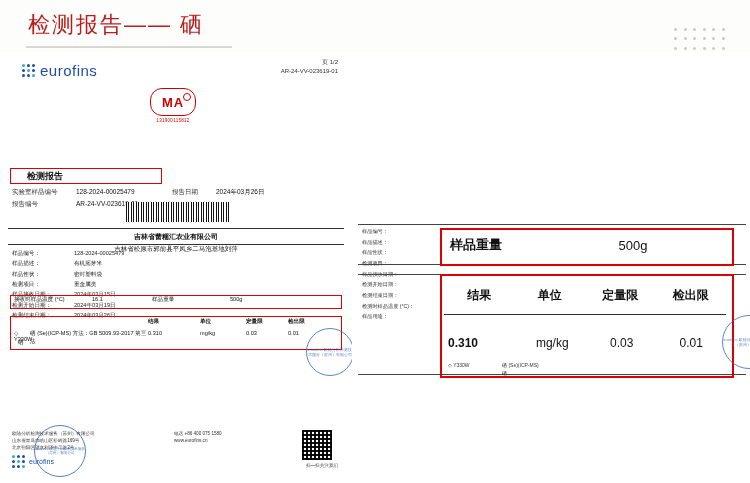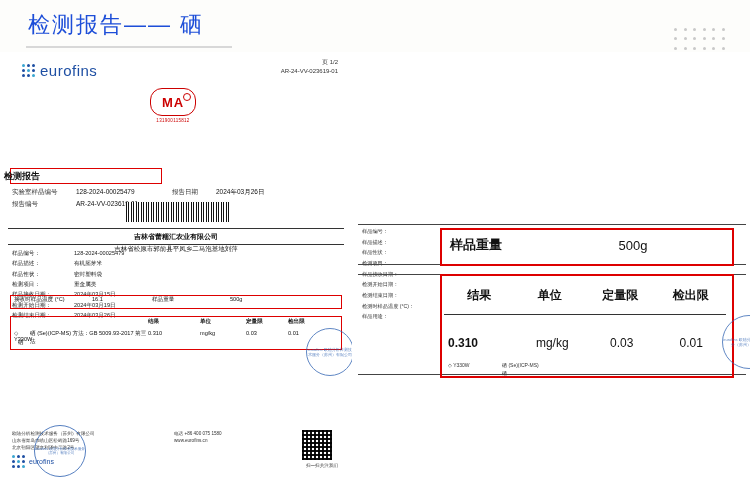--- a/index.html
+++ b/index.html
@@ -7,21 +7,21 @@
     width:750px;height:483px;
     background:#ffffff;
     font-family:"Liberation Sans","DejaVu Sans",sans-serif;
     position:relative;overflow:hidden;
     color:#111;
   }
   .slide{position:absolute;inset:0;background:#fdfdfb;}
   
   .slide-title{
     position:absolute;left:28px;top:10px;
-    font-size:22px;letter-spacing:2px;color:#1d4ed8;
+    font-size:22px;letter-spacing:2px;color:#b91c1c;
     font-weight:400;
   }
   .title-underline{
     position:absolute;left:26px;top:46px;width:206px;height:2px;
     background:#d8d8d8;
   }
   .dot-grid{
     position:absolute;right:22px;top:28px;width:54px;height:34px;
     display:grid;grid-template-columns:repeat(6,1fr);grid-template-rows:repeat(4,1fr);
     gap:3px;
@@ -46,21 +46,21 @@
     position:absolute;left:150px;top:36px;text-align:center;
   }
   .ma-box{
     width:44px;height:26px;border:1.6px solid #c00;border-radius:12px;
     color:#c00;font-size:13px;font-weight:bold;display:flex;align-items:center;justify-content:center;
     letter-spacing:1px;position:relative;
   }
   .ma-box:after{content:"";position:absolute;right:4px;top:4px;width:6px;height:6px;border:1.4px solid #c00;border-radius:50%;}
   .ma-code{font-size:4.5px;color:#c00;margin-top:2px;letter-spacing:.3px;}
   .rep-heading{
-    position:absolute;left:4px;top:118px;font-size:9px;font-weight:bold;color:#111;
+    position:absolute;left:27px;top:118px;font-size:9px;font-weight:bold;color:#111;
   }
   .hl-1{position:absolute;left:10px;top:116px;width:150px;height:14px;border:1px solid #d00;}
   .rep-fields{
     position:absolute;left:12px;top:134px;width:320px;font-size:6.5px;line-height:1.9;color:#222;
   }
   .rep-fields .row{display:flex;}
   .rep-fields .k{width:64px;color:#333;}
   .rep-fields .v{width:96px;color:#111;}
   .rep-fields .k2{width:44px;color:#333;}
   .barcode{

